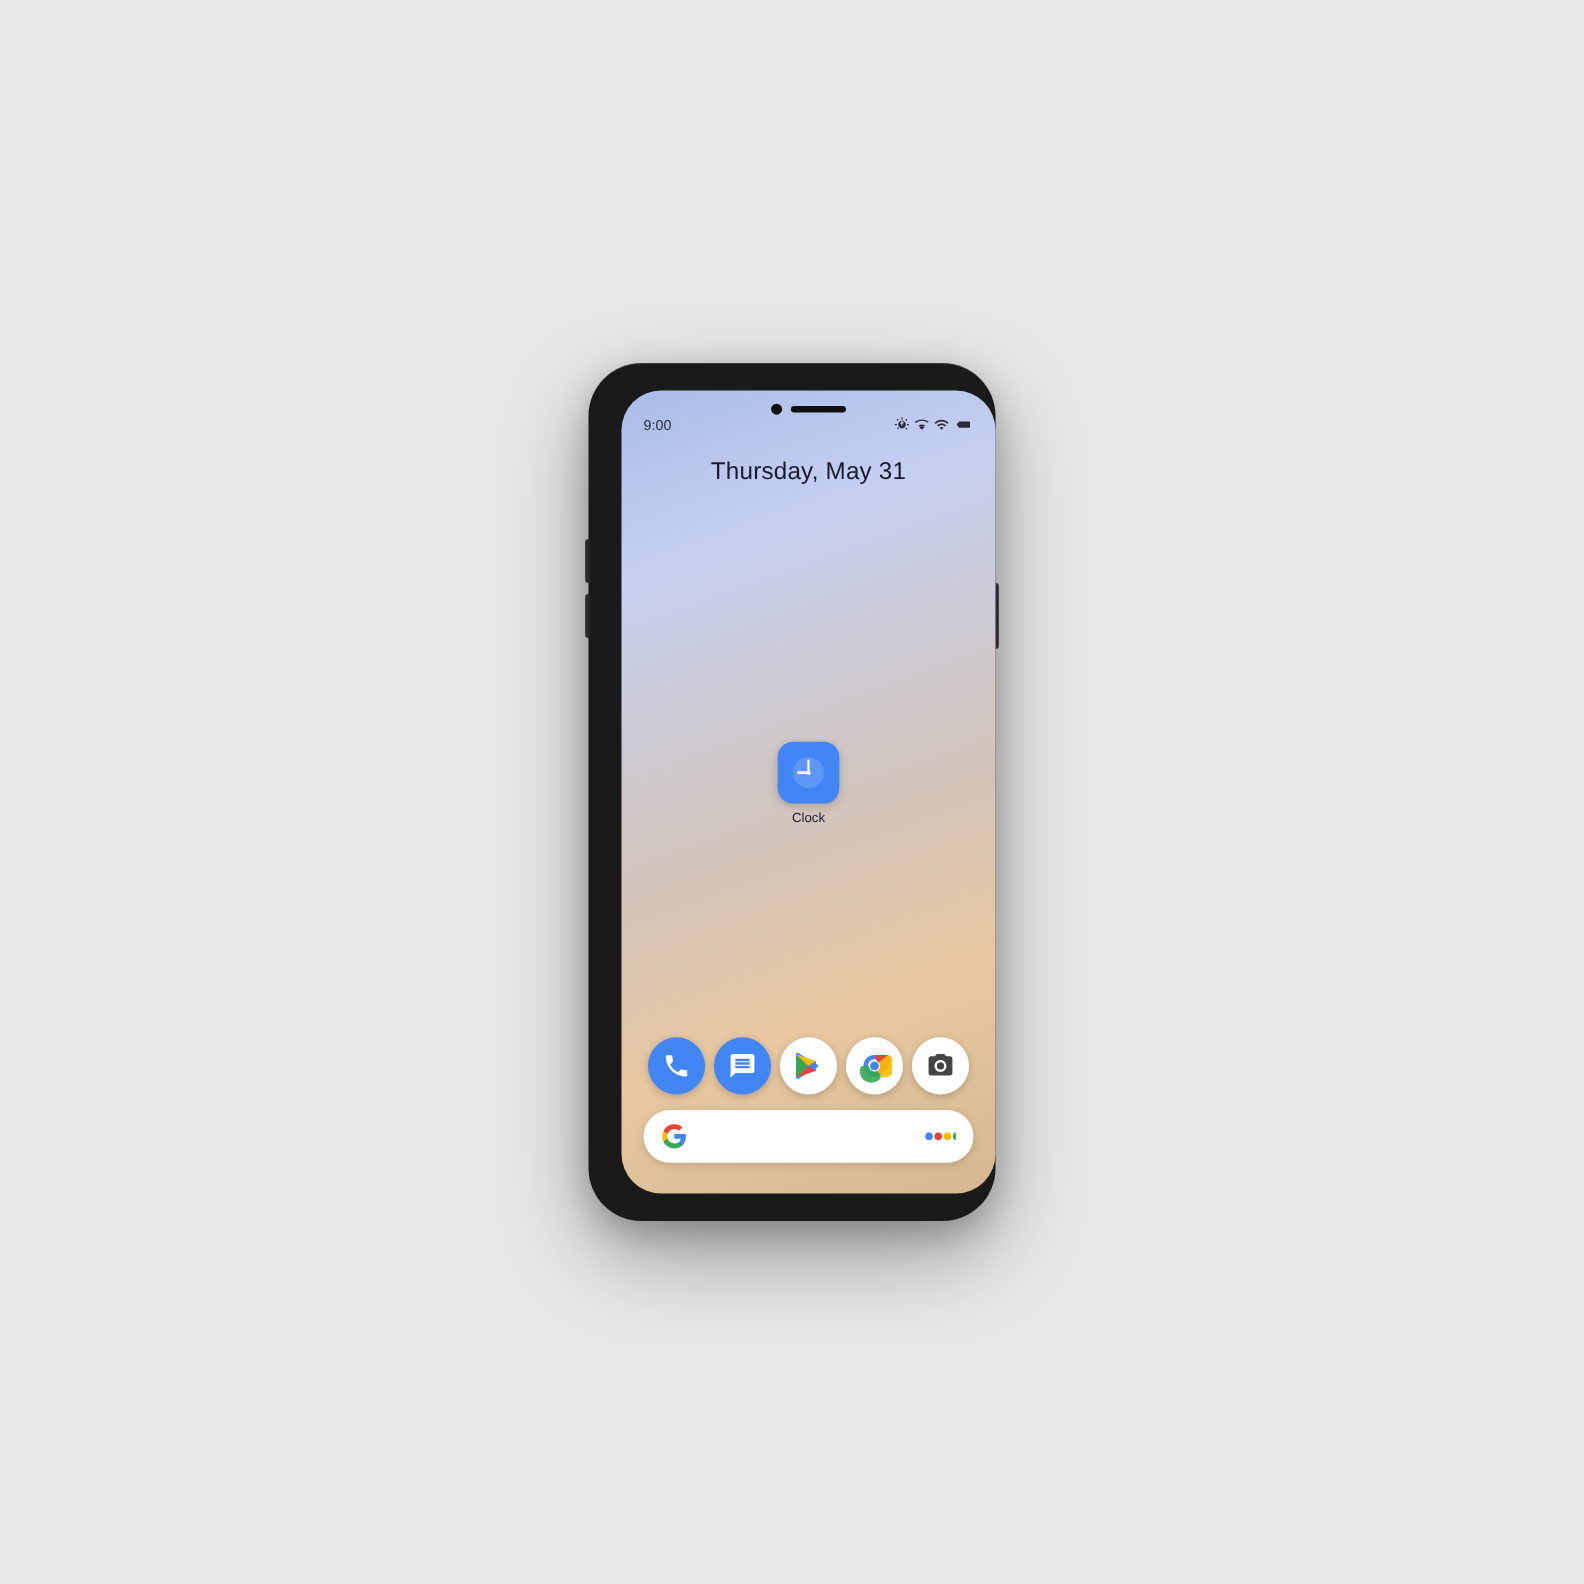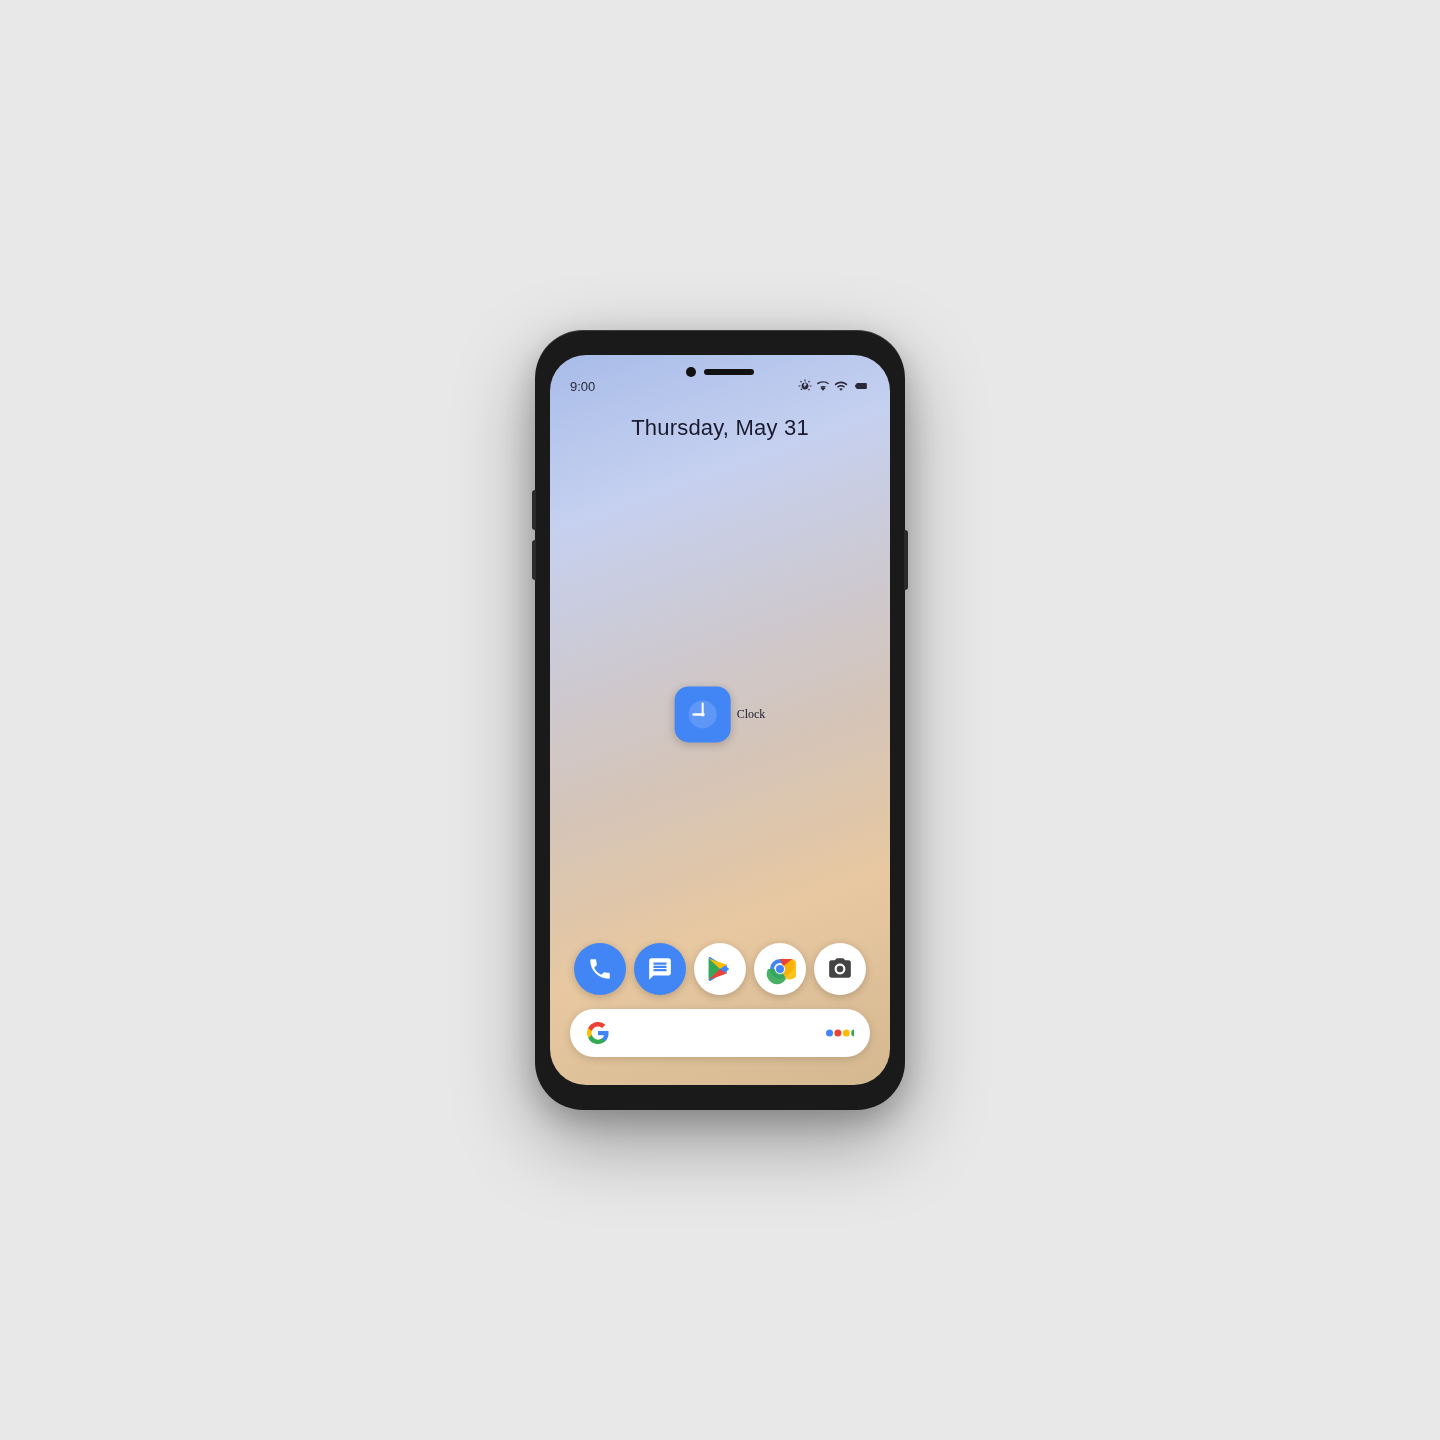--- a/index.html
+++ b/index.html
@@ -18,21 +18,21 @@
       height: 780px;
       background: #1a1a1a;
       border-radius: 48px;
       box-shadow:
         0 30px 80px rgba(0,0,0,0.35),
         0 10px 30px rgba(0,0,0,0.2),
         inset 0 1px 0 rgba(255,255,255,0.15);
       position: relative;
       display: flex;
       flex-direction: column;
-      align-items: center;
+      align-items: flex-end;
       justify-content: center;
     }
 
     
     .power-button {
       position: absolute;
       right: -3px;
       top: 200px;
       width: 4px;
       height: 60px;
@@ -134,25 +134,24 @@
       letter-spacing: 0.2px;
     }
 
     
     .clock-app {
       position: absolute;
       top: 50%;
       left: 50%;
       transform: translate(-50%, -60%);
       display: flex;
-      flex-direction: row;
+      flex-direction: column;
       align-items: center;
       gap: 6px;
       cursor: pointer;
-      font-family: Liberation Serif, serif;
     }
 
     .clock-icon-circle {
       width: 56px;
       height: 56px;
       background: #4285f4;
       border-radius: 14px;
       display: flex;
       align-items: center;
       justify-content: center;

